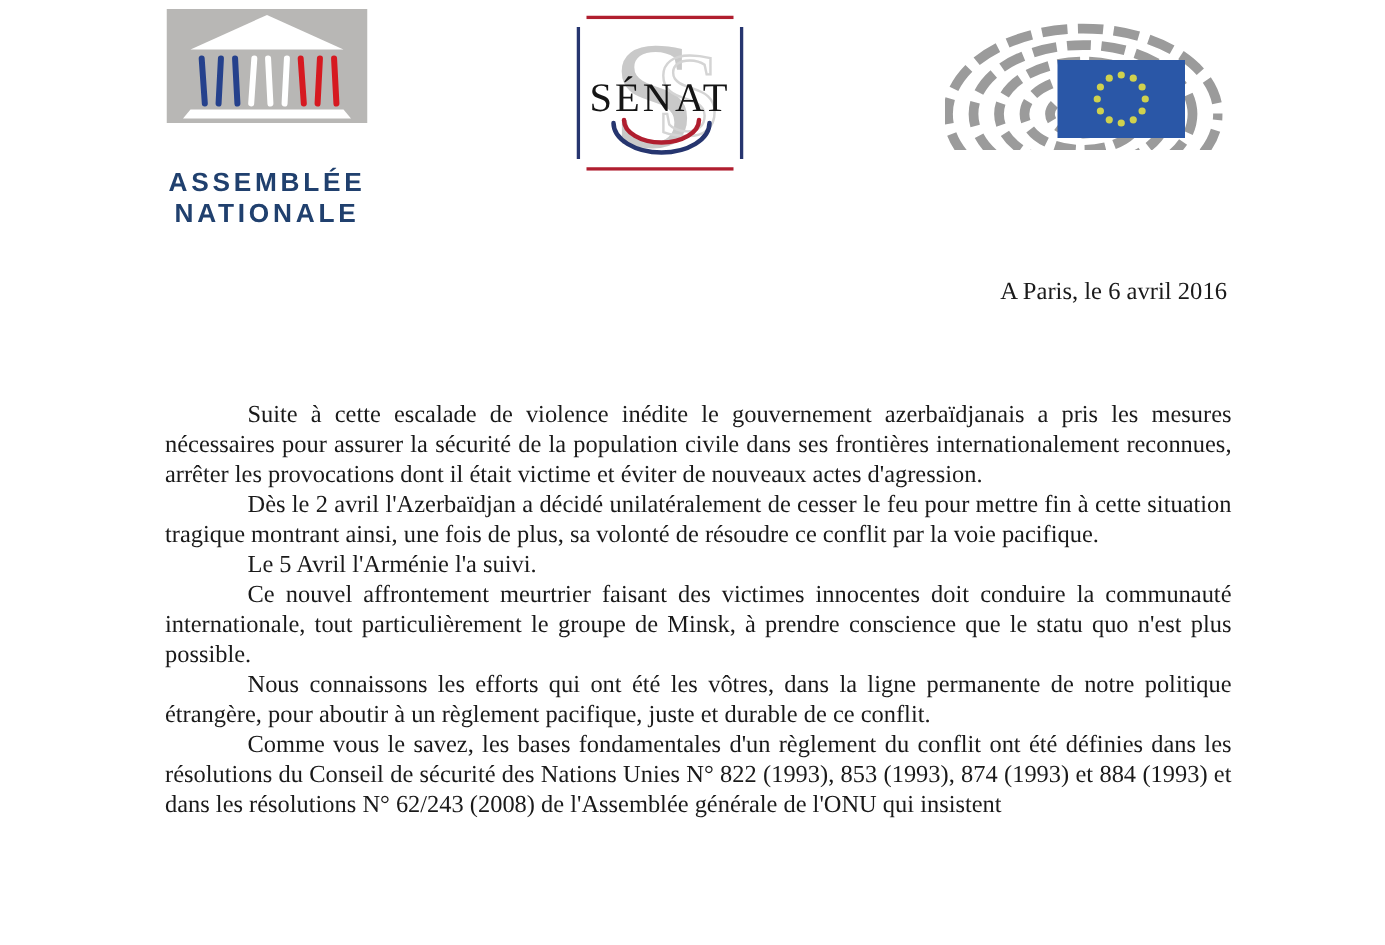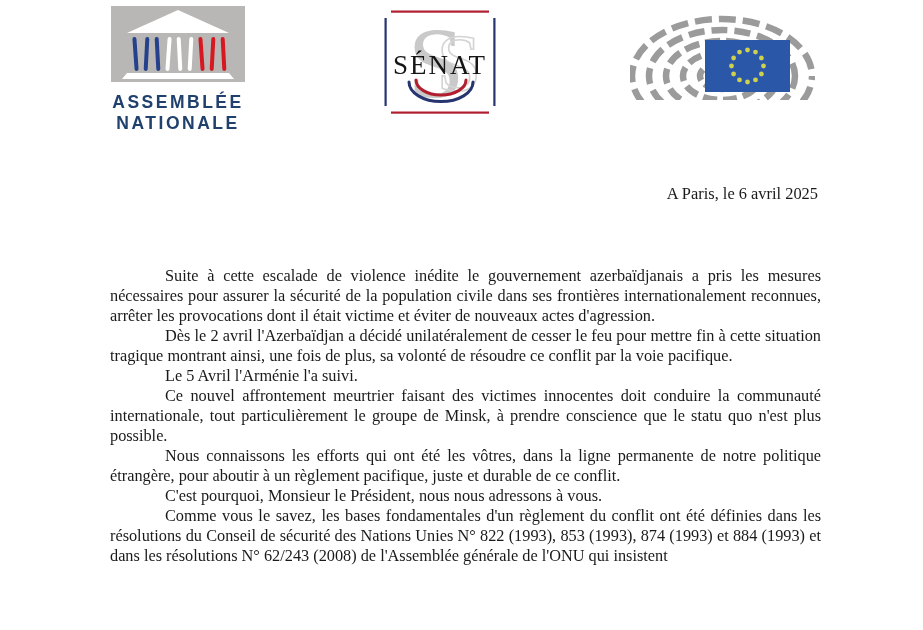--- a/index.html
+++ b/index.html
@@ -5,21 +5,21 @@
   html, body { margin:0; padding:0; }
   body {
     width:923px; height:630px; background:#ffffff; overflow:hidden;
     font-family:"Liberation Serif", serif; position:relative;
   }
   .page { position:absolute; inset:0; background:#ffffff; overflow:hidden; }
 
   
   .an-logo { position:absolute; left:111px; top:6px; width:134px; text-align:center; }
   .an-text {
-    margin-top:6px; color:#20406e;
+    margin-top:24px; color:#20406e;
     font-family:"Liberation Sans", sans-serif;
     font-size:17.5px; line-height:21px; letter-spacing:2.5px; font-weight:bold;
     white-space:nowrap;
   }
   .senat-logo { position:absolute; left:383px; top:8px; width:114px; height:108px; }
   .ep-logo { position:absolute; left:630px; top:8px; width:185px; }
   .ep-text {
     margin-top:6px; padding-left:2px; color:#8b8b8b;
     font-family:"Liberation Sans", sans-serif;
     font-size:18px; font-weight:bold; letter-spacing:0.2px; white-space:nowrap;
@@ -113,26 +113,25 @@
         <circle cx="117.5" cy="74" r="2.4"></circle>
         <circle cx="109.5" cy="71.9" r="2.4"></circle>
         <circle cx="103.6" cy="66" r="2.4"></circle>
         <circle cx="101.5" cy="58" r="2.4"></circle>
         <circle cx="103.6" cy="50" r="2.4"></circle>
         <circle cx="109.5" cy="44.1" r="2.4"></circle>
       </g>
     </svg>
   </div>
 
-  <div class="date-line">A Paris, le 6 avril 2025</div>
+  <div class="date-line">A Paris, le 6 avril 2016</div>
 
 
   <div class="letter-body">
     <p>Suite à cette escalade de violence inédite le gouvernement azerbaïdjanais a pris les mesures nécessaires pour assurer la sécurité de la population civile dans ses frontières internationalement reconnues, arrêter les provocations dont il était victime et éviter de nouveaux actes d'agression.</p>
     <p>Dès le 2 avril l'Azerbaïdjan a décidé unilatéralement de cesser le feu pour mettre fin à cette situation tragique montrant ainsi, une fois de plus, sa volonté de résoudre ce conflit par la voie pacifique.</p>
     <p>Le 5 Avril l'Arménie l'a suivi.</p>
     <p>Ce nouvel affrontement meurtrier faisant des victimes innocentes doit conduire la communauté internationale, tout particulièrement le groupe de Minsk, à prendre conscience que le statu quo n'est plus possible.</p>
     <p>Nous connaissons les efforts qui ont été les vôtres, dans la ligne permanente de notre politique étrangère, pour aboutir à un règlement pacifique, juste et durable de ce conflit.</p>
-    <p>C'est pourquoi, Monsieur le Président, nous nous adressons à vous.</p>
     <p>Comme vous le savez, les bases fondamentales d'un règlement du conflit ont été définies dans les résolutions du Conseil de sécurité des Nations Unies N° 822 (1993), 853 (1993), 874 (1993) et 884 (1993) et dans les résolutions N° 62/243 (2008) de l'Assemblée générale de l'ONU qui insistent</p>
   </div>
 
 </div>
 
 </body></html>

